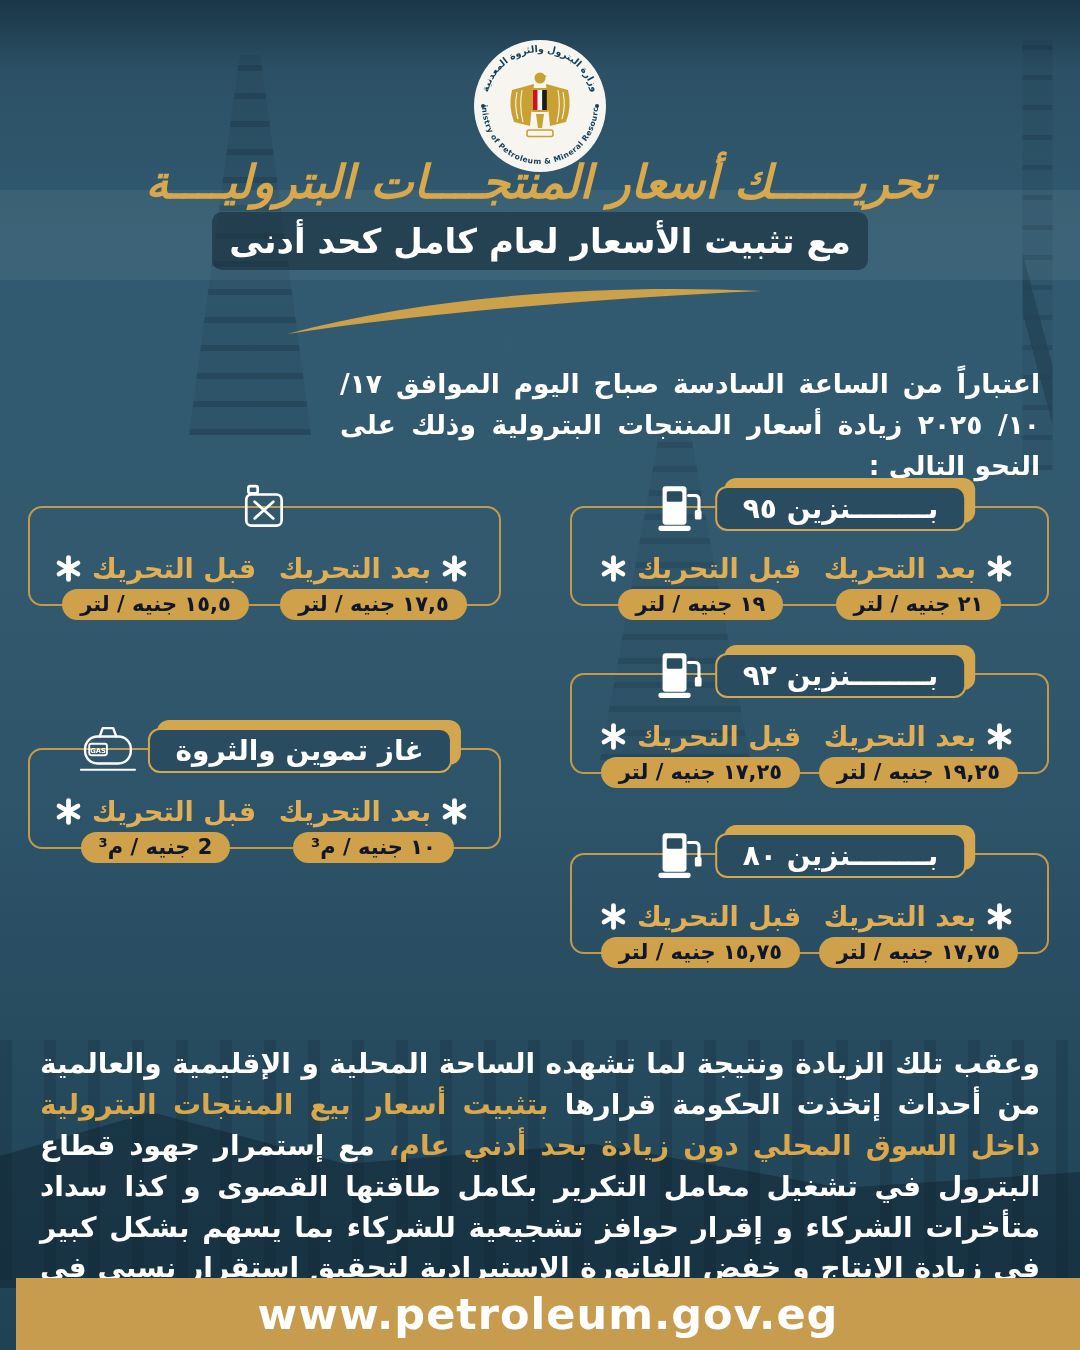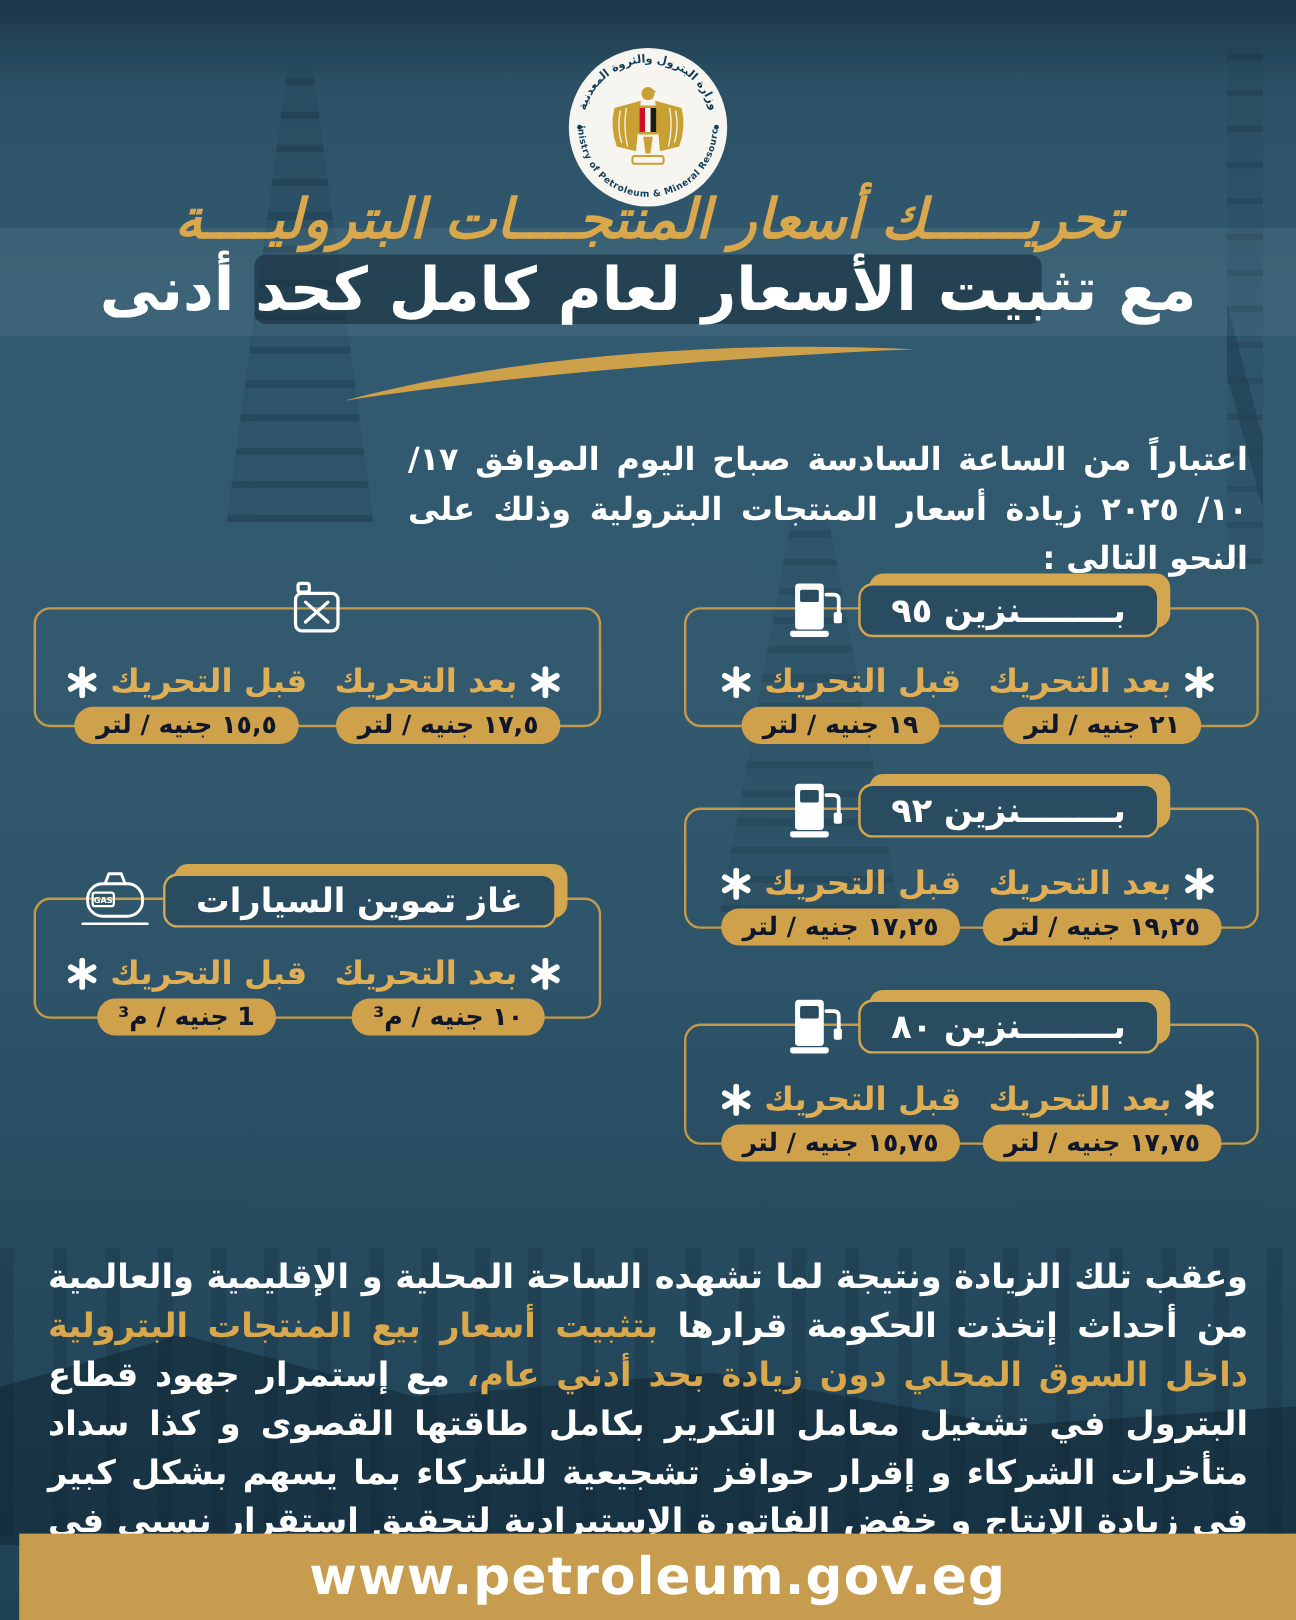--- a/index.html
+++ b/index.html
@@ -31,21 +31,21 @@
     clip-path:polygon(0 34%,14% 12%,32% 38%,55% 28%,78% 50%,100% 42%,100% 100%,0 100%);}
 
   
   .logo{position:absolute;left:470px;top:36px;width:140px;height:140px;}
   
   .title{position:absolute;left:0;right:0;top:156px;text-align:center;
     color:#d9a84c;font-size:46px;font-weight:bold;letter-spacing:0;line-height:1.15;font-style:italic;}
   .subtitle-band{position:absolute;left:212px;top:212px;width:656px;height:58px;
     background:rgba(13,33,48,.5);border-radius:10px;}
   .subtitle{position:absolute;left:0;right:0;top:212px;height:58px;line-height:58px;
-    text-align:center;color:#ffffff;font-size:50px;font-weight:bold;}
+    text-align:center;color:#ffffff;font-size:34px;font-weight:bold;}
   .swoosh{position:absolute;left:285px;top:282px;width:480px;height:54px;}
   
   .intro{position:absolute;right:40px;top:336px;width:700px;
     color:#ffffff;font-size:26.5px;font-weight:bold;line-height:1.55;
     text-align:justify;direction:rtl;}
   
   .card{position:absolute;border:2px solid #c49a4a;border-radius:14px;}
   .card-solar{left:28px;top:506px;width:469px;height:96px;}
   .card-gas  {left:28px;top:748px;width:469px;height:97px;}
   .card-b95  {left:570px;top:506px;width:475px;height:96px;}
@@ -333,21 +333,21 @@
         <svg width="60" height="52" viewBox="0 0 56 50" fill="none" stroke="#fff" stroke-width="2.3" stroke-linejoin="round" stroke-linecap="round">
           <path d="M20,12 L23,4 H33 L36,12"></path>
           <rect x="6" y="12" width="44" height="26" rx="12"></rect>
           <rect x="10" y="19" width="17" height="11" rx="2" stroke-width="1.8"></rect>
           <text x="18.5" y="27.5" font-size="6.5" font-weight="bold" fill="#fff" stroke="none" text-anchor="middle">GAS</text>
           <path d="M2,44 H54" stroke-width="2"></path>
         </svg>
       </span>
       <div class="badge">
         <span class="badge-back"></span>
-        <span class="badge-face">غاز تموين السيارات</span>
+        <span class="badge-face">غاز تموين والثروة</span>
       </div>
     </div>
     <div class="cols">
       <div class="col">
         <div class="lbl">
           <span class="star">
             <svg width="27" height="27" viewBox="0 0 26 26" stroke="#fff" stroke-width="4.6" stroke-linecap="round">
                 <g>
                   <line x1="13" y1="2.5" x2="13" y2="23.5"></line>
                   <line x1="13" y1="2.5" x2="13" y2="23.5" transform="rotate(60 13 13)"></line>
@@ -365,21 +365,21 @@
           <span class="star">
             <svg width="27" height="27" viewBox="0 0 26 26" stroke="#fff" stroke-width="4.6" stroke-linecap="round">
                 <g>
                   <line x1="13" y1="2.5" x2="13" y2="23.5"></line>
                   <line x1="13" y1="2.5" x2="13" y2="23.5" transform="rotate(60 13 13)"></line>
                   <line x1="13" y1="2.5" x2="13" y2="23.5" transform="rotate(120 13 13)"></line>
                 </g>
               </svg>
           </span>
         </div>
-        <div class="pill">1 جنيه / م³</div>
+        <div class="pill">2 جنيه / م³</div>
       </div>
     </div>
   </section>
 
   <p class="paragraph"><span>وعقب تلك الزيادة ونتيجة لما تشهده الساحة المحلية و الإقليمية والعالمية من أحداث إتخذت الحكومة قرارها </span><span class="gold">بتثبيت أسعار بيع المنتجات البترولية داخل السوق المحلي دون زيادة بحد أدني عام،</span><span> مع إستمرار جهود قطاع البترول في تشغيل معامل التكرير بكامل طاقتها القصوى و كذا سداد متأخرات الشركاء و إقرار حوافز تشجيعية للشركاء بما يسهم بشكل كبير في زيادة الإنتاج و خفض الفاتورة الإستيرادية لتحقيق استقرار نسبي في التكلفة و تقليل الفجوة بينها و بين أسعار البيع .</span></p>
 
   <div class="banner">
     <span class="banner-text">www.petroleum.gov.eg</span>
   </div>
 

